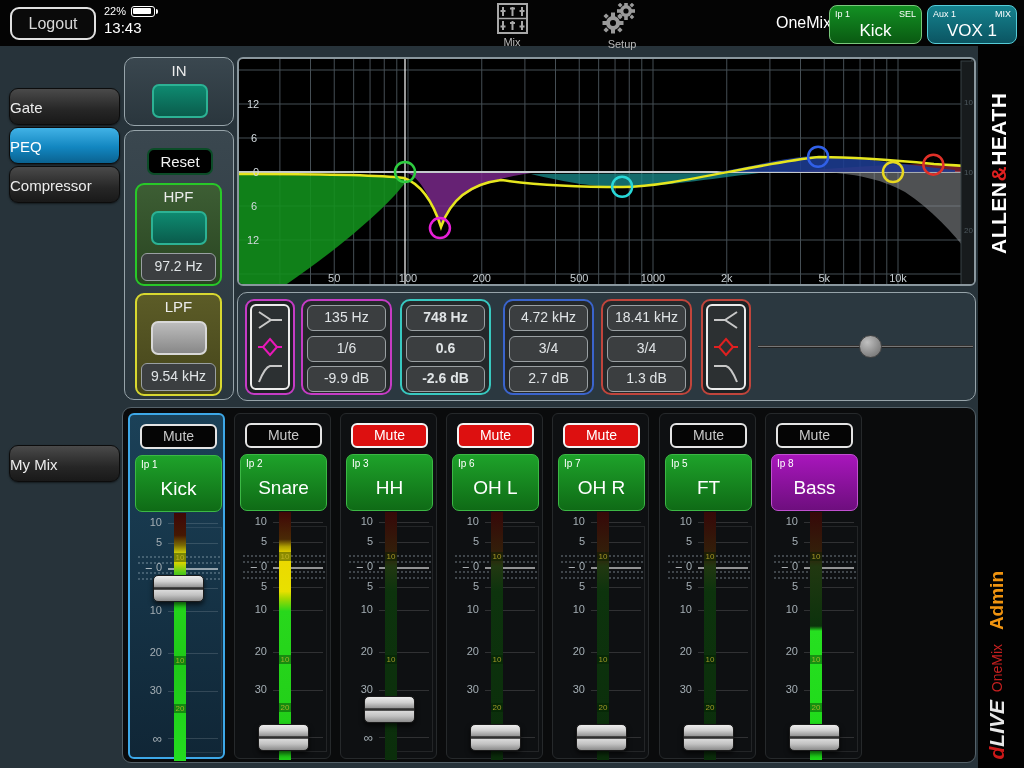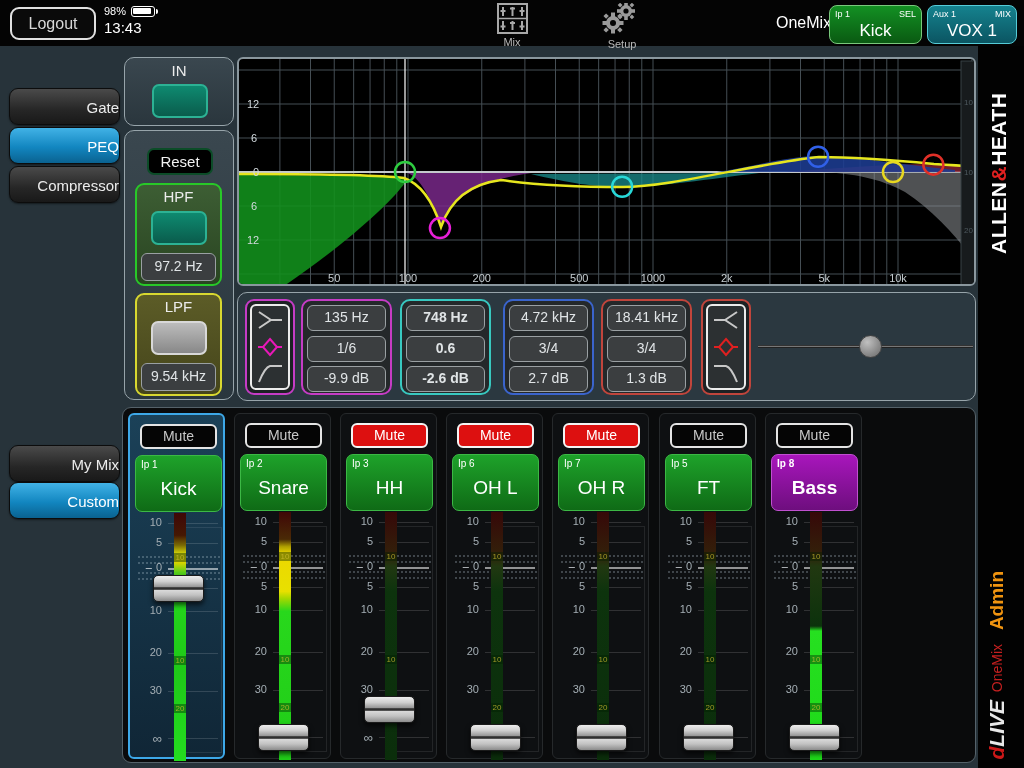--- a/index.html
+++ b/index.html
@@ -34,21 +34,21 @@
   .ah-logo { position:absolute; left:9px; top:8px; height:200px; font-weight:bold; font-size:21px; color:#fff; letter-spacing:0.5px; }
   .ah-logo .amp { color:#e02020; }
   .dlive-logo { position:absolute; left:7px; top:300px; height:414px; display:flex; flex-direction:column-reverse; align-items:center; }
   .dlive-logo .vtext { height:auto; }
   .dl-dlive { font-size:21px; font-weight:bold; font-style:italic; color:#e8e8e8; }
   .dl-dlive .dl-d { color:#cc1818; }
   .dl-onemix { font-size:14px; color:#c42020; margin-bottom:8px; }
   .dl-admin { font-size:19px; font-weight:bold; color:#f09410; margin-bottom:14px; }
 
   
-  .side-btn { position:absolute; left:9px; width:111px; height:37px; border-radius:9px; text-align:right; color:#ececec; font-size:15px; line-height:37px; background:linear-gradient(180deg,#4a4a4a,#262626 60%,#191919); border:1px solid #0c0c0c; box-shadow:0 1px 2px rgba(0,0,0,.5); }
+  .side-btn { position:absolute; left:9px; width:111px; height:37px; border-radius:9px; text-align:left; color:#ececec; font-size:15px; line-height:37px; background:linear-gradient(180deg,#4a4a4a,#262626 60%,#191919); border:1px solid #0c0c0c; box-shadow:0 1px 2px rgba(0,0,0,.5); }
   .side-btn.active { background:linear-gradient(180deg,#41b2e6,#1286c0 55%,#0a6290); color:#fff; }
 
   
   .panel { position:absolute; border:1.5px solid #97a4aa; border-radius:10px; background:linear-gradient(180deg,#3a474f,#2a363d); }
   .p-in { left:124px; top:57px; width:110px; height:69px; }
   .p-lab { text-align:center; color:#ececec; font-size:15px; padding-top:4px; }
   .teal-btn { position:absolute; left:27px; top:26px; width:56px; height:34px; border-radius:7px; background:linear-gradient(180deg,#0e8a70,#0a5c4c); border:2px solid #2cb294; }
   .p-peq { left:124px; top:130px; width:110px; height:270px; }
   .reset-btn { position:absolute; left:22px; top:17px; width:66px; height:27px; border-radius:7px; background:#000; border:2px solid #0c4c28; color:#f2f2f2; font-size:15px; text-align:center; line-height:23px; }
   .filt-panel { position:absolute; left:10px; width:87px; height:103px; border-radius:9px; }
@@ -73,21 +73,21 @@
   .gs-track { position:absolute; left:0; right:0; top:12px; height:3px; background:#777; border-top:1px solid #333; border-bottom:1px solid #222; }
   .gs-knob { position:absolute; top:2px; width:23px; height:23px; border-radius:50%; background:radial-gradient(circle at 35% 30%,#c0c0c0,#8a8a8a 60%,#6a6a6a); border:1px solid #444; }
 
   
   .chan-panel { position:absolute; left:122px; top:407px; width:854px; height:356px; border:1.5px solid #55626a; border-radius:9px; background:#0a0b0c;padding-left:38px; }
   .strip { position:absolute; top:5px; width:97px; height:346px; border-radius:6px; background:#0e1012; border:1px solid #26292b; }
   .strip.selected { background:linear-gradient(180deg,#1b4158,#102636); border:2px solid #3da8e8; }
   .mute-btn { position:absolute; left:10px; top:9px; width:77px; height:25px; border-radius:6px; font-size:14px; text-align:center; line-height:21px; background:#050505; border:2px solid #e4e4e4; color:#c8c8c8; }
   .mute-btn.on { background:#dd1010; border-color:#f4f4f4; color:#fff; }
   .name-badge { position:absolute; left:5px; top:40px; width:87px; height:57px; border-radius:7px; background:linear-gradient(180deg,#1ea22a,#0f6b16); border:1px solid #3cb845; }
-  .name-badge.purple { background:linear-gradient(180deg,#a816bc,#6e0e7e); border-color:#c050d0;font-weight:bold; }
+  .name-badge.purple { background:linear-gradient(180deg,#a816bc,#6e0e7e); border-color:#c050d0; }
   .nb-ip { position:absolute; left:5px; top:3px; font-size:10px; color:#fff; }
   .nb-name { position:absolute; left:0; right:0; top:22px; text-align:center; font-size:19px; color:#fff; }
   .tick-lab { position:absolute; width:32px; text-align:right; font-size:11px; color:#a4aeb4; }
   .tick-line { position:absolute; left:38px; width:50px; height:1px; background:rgba(255,255,255,0.14); }
   .tick-line.zero { height:2px; background:rgba(255,255,255,0.55); }
   .tick-dash { color:#d8dde0; margin-right:4px; }
   .fader-slot { position:absolute; left:46px; top:212px; width:46px; height:226px; border:1px solid rgba(255,255,255,0.09); }
   .dot-strip { position:absolute; left:8px; width:82px; height:8px; border-top:2px dotted rgba(190,210,220,0.28); border-bottom:2px dotted rgba(190,210,220,0.28); }
   .meter { position:absolute; left:44px; top:198px; width:12px; height:248px; }
   .meter.m-high { background:linear-gradient(180deg,#3f0707 0%,#451803 9%,#7a6a04 13%,#c8c808 16%,#d8d400 20%,#57cc1a 24%,#26d81c 29%,#1fc818 62%,#24dd1f 100%); }
@@ -100,21 +100,21 @@
   svg text { font-family:"Liberation Sans", sans-serif; }
 </style>
 </head>
 <body>
 
 <div id="app">
 
   <div class="topbar">
     <div class="logout-btn">Logout</div>
     <div class="batt-row">
-      <span>98%</span>
+      <span>22%</span>
       <span class="batt-shell">
           <span class="batt-fill"></span>
           <span class="batt-nub"></span>
         </span>
     </div>
     <div class="clock">13:43</div>
 
     <div class="nav-tab" style="left:472px;">
       <span class="mix-icon">
         <svg width="27" height="27" viewBox="0 0 27 27" stroke="#a8a8a8" stroke-width="2">
@@ -182,21 +182,20 @@
       <span class="vtext dl-dlive"><span class="dl-d">d</span><span>LIVE</span></span>
       <span class="vtext dl-onemix">OneMix</span>
       <span class="vtext dl-admin">Admin</span>
     </div>
   </div>
 
   <div class="side-btn" style="top:88px;">Gate</div>
   <div class="side-btn active" style="top:127px;">PEQ</div>
   <div class="side-btn" style="top:166px;">Compressor</div>
   <div class="side-btn" style="top:445px;">My Mix</div>
-  <div class="side-btn active" style="top:482px;">Custom</div>
 
   <div class="panel p-in">
     <div class="p-lab">IN</div>
     <div class="teal-btn"></div>
   </div>
 
   <div class="panel p-peq">
     <div class="reset-btn">Reset</div>
     <div class="filt-panel hpf">
       <div class="p-lab">HPF</div>

